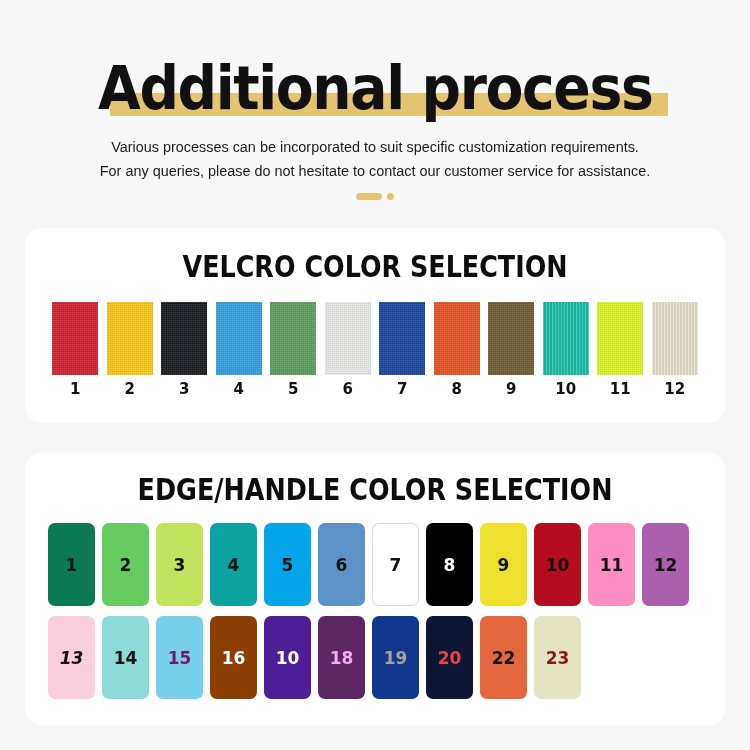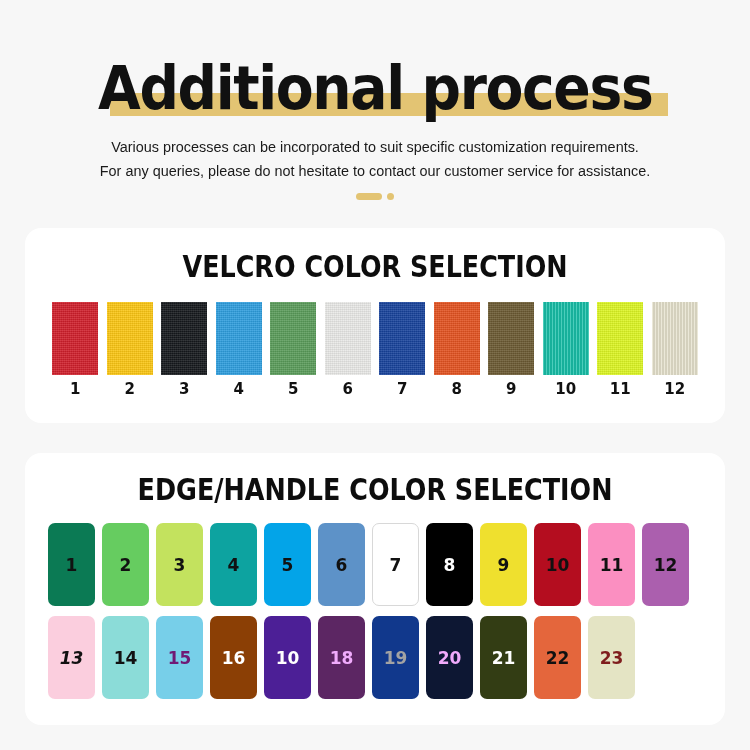--- a/index.html
+++ b/index.html
@@ -283,21 +283,20 @@
           <div class="edge-chip" style="background: rgb(171, 95, 174); color: rgb(17, 17, 17);">12</div>
         </div>
         <div class="edge-row">
           <div class="edge-chip" style="background: rgb(251, 206, 222); color: rgb(17, 17, 17); font-style: italic;">13</div>
           <div class="edge-chip" style="background: rgb(139, 220, 216); color: rgb(17, 17, 17);">14</div>
           <div class="edge-chip" style="background: rgb(119, 207, 233); color: #701a75;">15</div>
           <div class="edge-chip" style="background: rgb(139, 63, 5); color: rgb(255, 255, 255);">16</div>
           <div class="edge-chip" style="background: rgb(76, 31, 150); color: rgb(255, 255, 255);">10</div>
           <div class="edge-chip" style="background: rgb(92, 38, 99); color: #f0abfc;">18</div>
           <div class="edge-chip" style="background: rgb(17, 56, 140); color: #a3a3a3;">19</div>
-          <div class="edge-chip" style="background: rgb(13, 23, 51); color: #f0abfc; border-radius: 8px;">20</div>
-          <div class="edge-chip" style="background: rgb(51, 61, 20); color: rgb(255, 255, 255);">21</div>
+          <div class="edge-chip" style="background: rgb(13, 23, 51); color: #ef4444;">20</div>
           <div class="edge-chip" style="background: rgb(228, 102, 60); color: rgb(17, 17, 17);">22</div>
           <div class="edge-chip" style="background: rgb(228, 228, 196); color: #7f1d1d;">23</div>
         </div>
       </div>
   </div>
 
 </div>
 
 </body></html>

